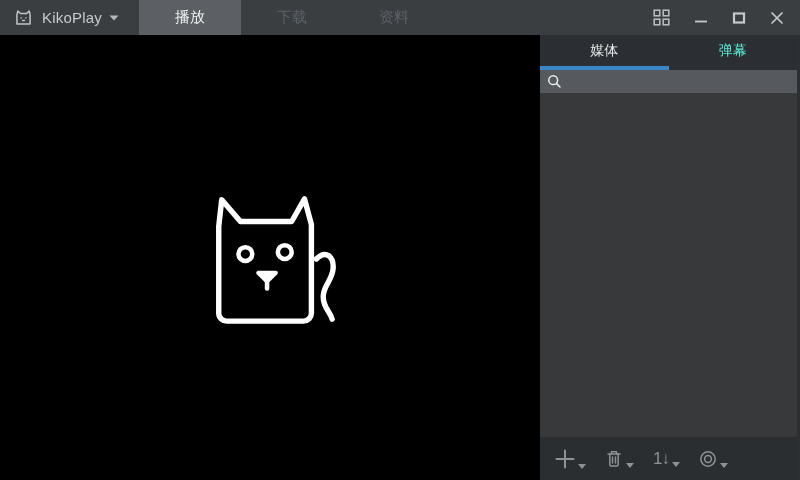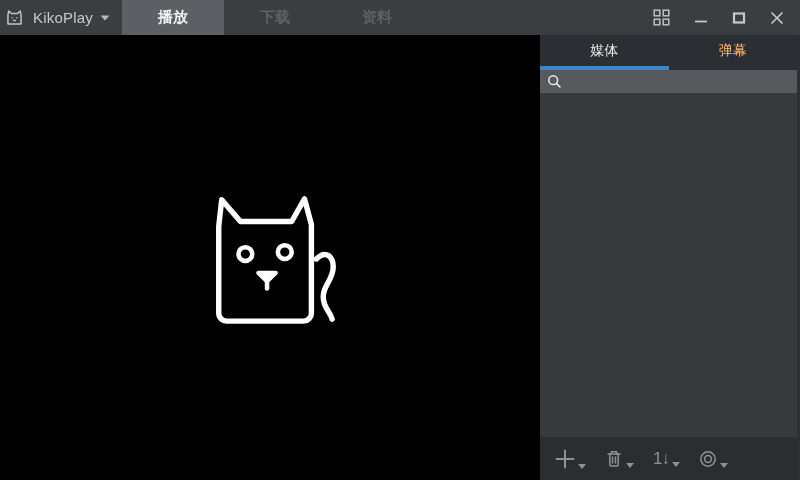--- a/index.html
+++ b/index.html
@@ -2,40 +2,40 @@
 <html><head>
 <meta charset="utf-8">
 <style>
   html,body{margin:0;padding:0;background:#17191c;}
   body{width:800px;height:480px;overflow:hidden;font-family:"Liberation Sans","DejaVu Sans",sans-serif;
        -webkit-font-smoothing:antialiased;}
   .window{width:800px;height:480px;display:flex;flex-direction:column;background:#000;}
 
   
   .titlebar{height:35px;flex:0 0 35px;background:#3a3e41;display:flex;align-items:stretch;}
-  .brand{display:flex;align-items:center;padding-left:4px;justify-content:center;}
+  .brand{display:flex;align-items:center;padding-left:13px;justify-content:center;}
   .brand .logo{width:21px;height:21px;display:block;}
   .app-name{margin-left:8px;color:#c7cacc;font-size:15px;letter-spacing:.2px;}
   .menu-caret{margin-left:7px;display:flex;align-items:center;}
-  .tabs{display:flex;margin-left:12px;align-items:stretch;font-weight:bold;}
+  .tabs{display:flex;margin-left:20px;align-items:stretch;}
   .tab{width:102px;display:flex;align-items:center;justify-content:center;
        font-size:15px;color:#5b6268;cursor:default;}
   .tab.active{background:#5c6064;color:#eef0f1;}
   .wincontrols{margin-left:auto;display:flex;align-items:center;gap:8px;padding-right:8px;}
   .winbtn{background:none;border:none;padding:4px 8px;display:flex;align-items:center;cursor:default;}
 
   
   .main{flex:1;display:flex;min-height:0;}
   .player{width:540px;flex:0 0 540px;background:#000;display:flex;align-items:center;justify-content:center;}
 
   
   .sidebar{flex:1;display:flex;flex-direction:column;background:#37393b;border-right:3px solid #2d3033;min-width:0;}
   .side-tabs{height:35px;flex:0 0 35px;background:#2b2e32;display:flex;}
   .side-tab{flex:1;display:flex;align-items:center;justify-content:center;font-size:14px;
-            color:#fdba74;box-sizing:border-box;border-bottom:4px solid transparent;cursor:default;}
+            color:#5eead4;box-sizing:border-box;border-bottom:4px solid transparent;cursor:default;}
   .side-tab.active{color:#e9ebeb;border-bottom-color:#3a86c8;}
   .searchbar{height:23px;flex:0 0 23px;background:#56595d;display:flex;align-items:center;padding:0 5px;}
   .searchbar .mag{flex:0 0 auto;margin:0 4px 0 2px;display:block;}
   .searchbar input{flex:1;background:transparent;border:none;outline:none;color:#eceeee;
                    font-size:13px;font-family:inherit;padding:0;min-width:0;}
   .list{flex:1;background:#37393b;}
   .toolbar{height:43px;flex:0 0 43px;background:#2b2e31;display:flex;align-items:center;
            padding-left:15px;gap:19px;}
   .tool{background:none;border:none;padding:0;display:flex;align-items:flex-end;gap:3px;
         color:#8e9296;cursor:default;}

